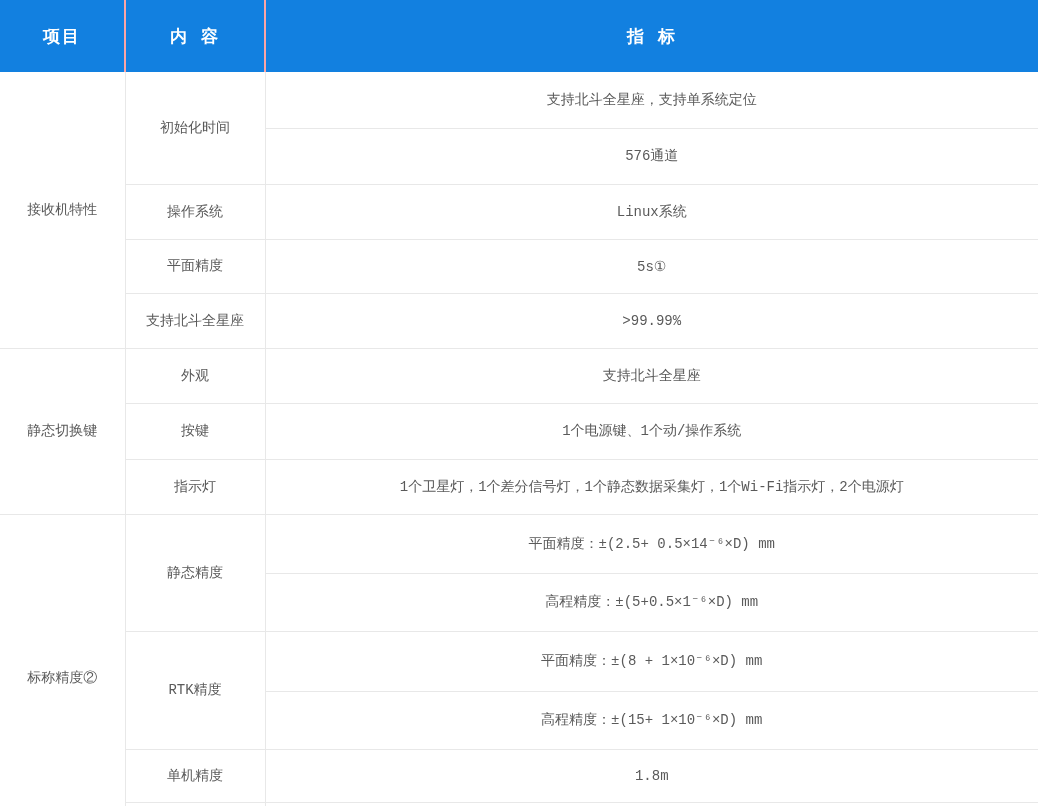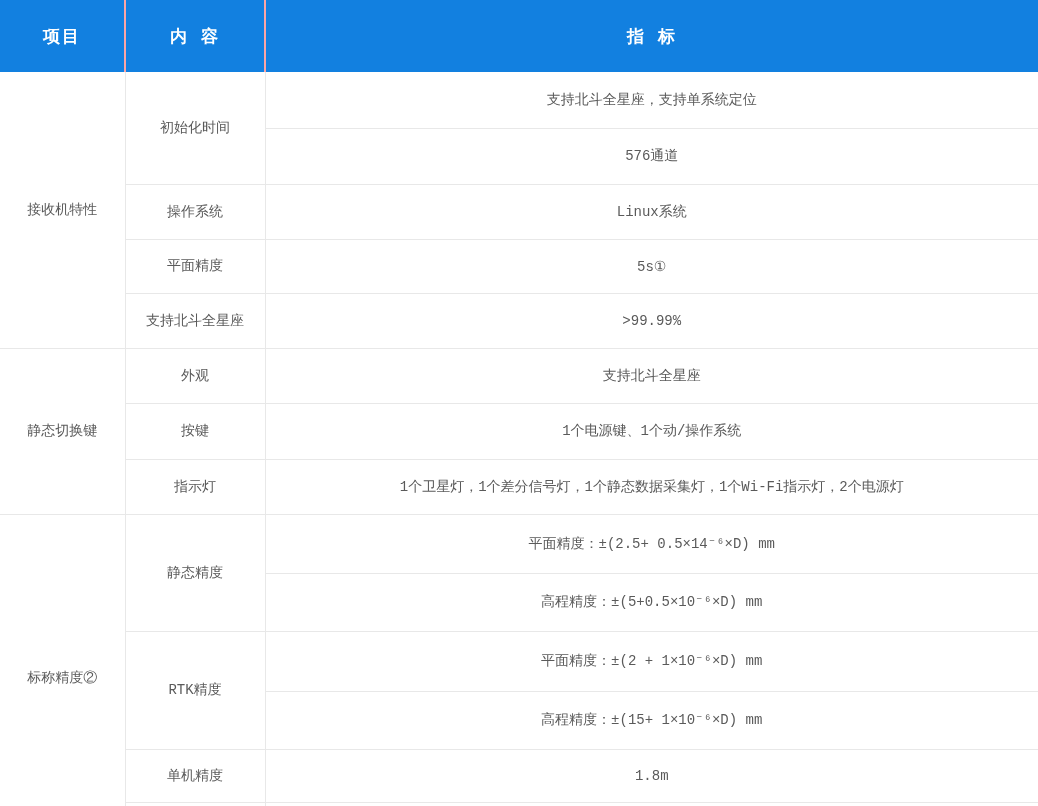--- a/index.html
+++ b/index.html
@@ -95,25 +95,25 @@
         <td class="c2">指示灯</td>
         <td class="c3">1个卫星灯，1个差分信号灯，1个静态数据采集灯，1个Wi-Fi指示灯，2个电源灯</td>
       </tr>
 
       <tr style="height:59px">
         <td class="c1" rowspan="6">标称精度②</td>
         <td class="c2" rowspan="2">静态精度</td>
         <td class="c3">平面精度：±(2.5+ 0.5×14⁻⁶×D) mm</td>
       </tr>
       <tr style="height:58px">
-        <td class="c3">高程精度：±(5+0.5×10⁻⁶×D) mm</td>
+        <td class="c3">高程精度：±(5+0.5×1⁻⁶×D) mm</td>
       </tr>
       <tr style="height:60px">
         <td class="c2" rowspan="2">RTK精度</td>
-        <td class="c3">平面精度：±(2 + 1×10⁻⁶×D) mm</td>
+        <td class="c3">平面精度：±(8 + 1×10⁻⁶×D) mm</td>
       </tr>
       <tr style="height:58px">
         <td class="c3">高程精度：±(15+ 1×10⁻⁶×D) mm</td>
       </tr>
       <tr style="height:53px">
         <td class="c2">单机精度</td>
         <td class="c3">1.8m</td>
       </tr>
 
       <tr style="height:40px">

